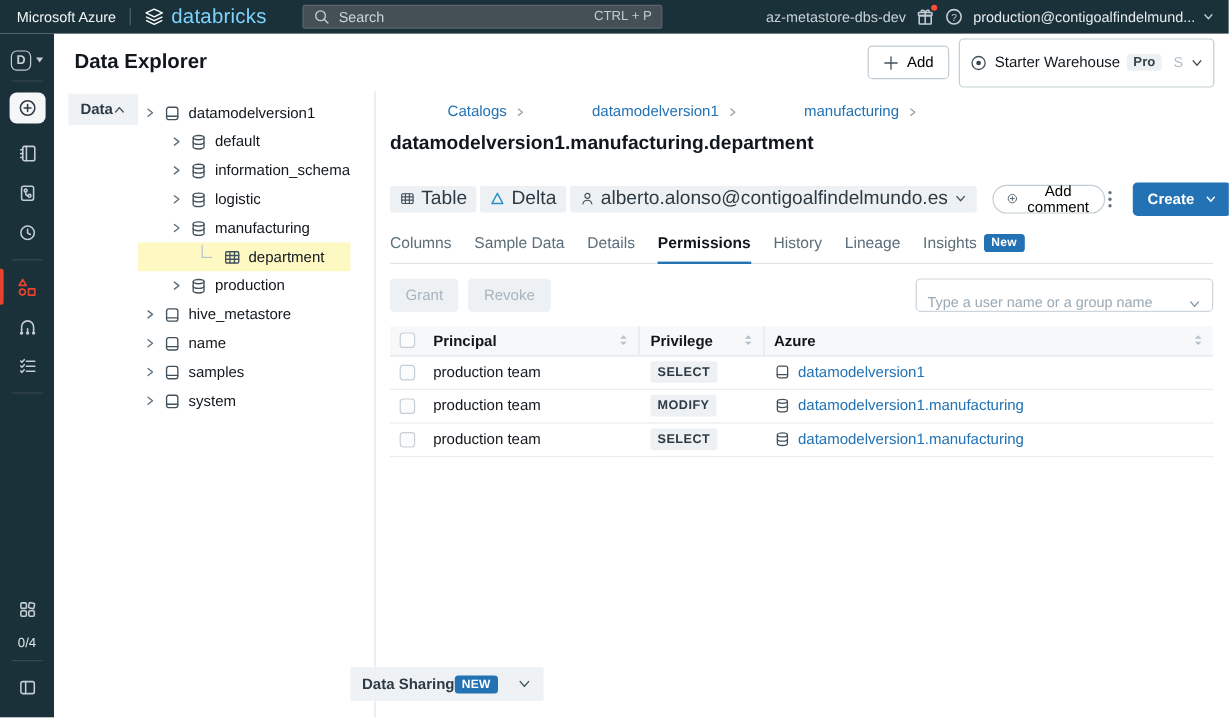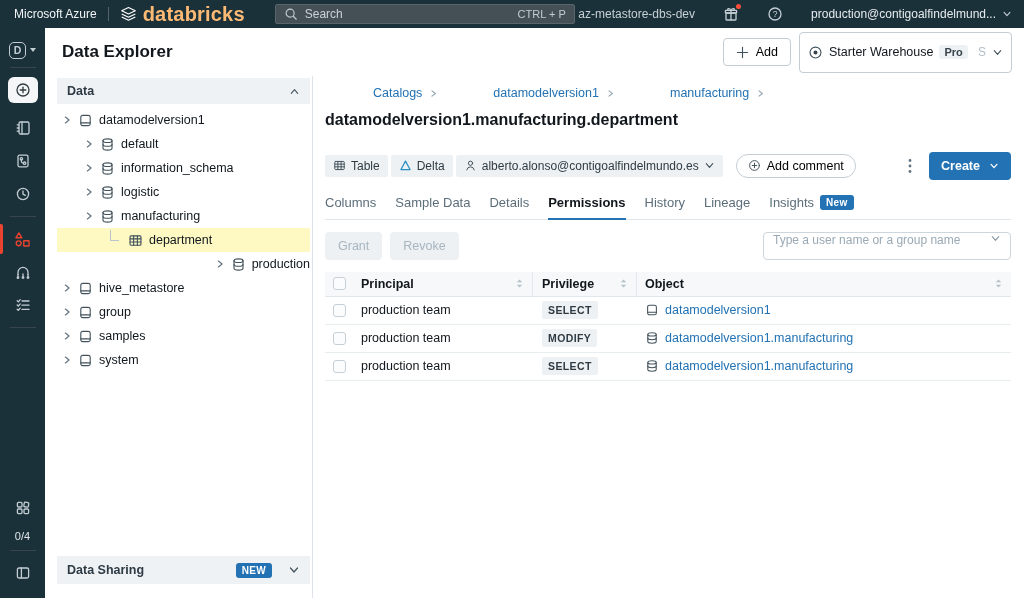--- a/index.html
+++ b/index.html
@@ -11,26 +11,26 @@
   }
   svg { display:block; }
   .i  { stroke:#c3cdd3; fill:none; stroke-width:1.3; stroke-linecap:round; stroke-linejoin:round; }
   .id { stroke:#42525c; fill:none; stroke-width:1.2; stroke-linecap:round; stroke-linejoin:round; }
 
   
   .topbar { height:28px; background:#1b3139; display:flex; align-items:center; padding:0 12px 0 14px; }
   .azure { font-size:12px; color:#f2f5f6; white-space:nowrap; }
   .tb-divider { width:1px; height:14px; background:#54626a; margin:0 11px; }
   .brand { display:flex; align-items:center; gap:6px; cursor:pointer; }
-  .brand-text { font-size:20px; font-weight:700; color:#fdba74; letter-spacing:.2px; }
+  .brand-text { font-size:17px; font-weight:400; color:#7dd3fc; letter-spacing:.2px; }
   .search { width:300px; height:20px; margin-left:30px; background:#454f56; border:1px solid #59646b;
             border-radius:2px; display:flex; align-items:center; gap:7px; padding:0 8px;
             font-size:12px; color:#cbd3d8; cursor:text; }
   .search-sc { margin-left:auto; font-size:11px; color:#c2cbd1; }
-  .tb-right { margin-left:auto; display:flex; align-items:center; gap:28px; color:#c8d1d6; font-size:12px; }
+  .tb-right { margin-left:auto; display:flex; align-items:center; gap:8px; color:#c8d1d6; font-size:12px; }
   .tb-icon { position:relative; display:flex; cursor:pointer; }
   .tb-icon .dot { position:absolute; right:-2px; top:-2px; width:5px; height:5px; border-radius:50%; background:#ff4d38; }
   .account { display:flex; align-items:center; gap:6px; color:#e6ebee; cursor:pointer; white-space:nowrap; }
 
   
   .shell { display:flex; height:570px; }
 
   
   .rail { width:45px; background:#1b3139; display:flex; flex-direction:column; align-items:center; padding:10px 0 12px; flex:none; }
   .rail-item { position:relative; width:45px; height:26px; display:flex; align-items:center; justify-content:center; margin-bottom:7px; cursor:pointer; }
@@ -50,54 +50,54 @@
   .band-title { font-size:17px; font-weight:700; }
   .band-actions { margin-left:auto; display:flex; align-items:center; gap:8px; }
   .add-btn { height:28px; border:1px solid #c4cdd4; border-radius:4px; background:#fff; display:flex; align-items:center; gap:7px; padding:0 12px; font-size:12.5px; cursor:pointer; }
   .wh-select { height:41px; width:213px; border:1px solid #c4cdd4; border-radius:4px; background:#fff; display:flex; align-items:center; gap:6px; padding:0 8px; font-size:12.5px; cursor:pointer; }
   .wh-tier { background:#eef1f3; border-radius:3px; padding:1px 5px; font-size:11px; font-weight:700; color:#37444d; }
   .wh-size { margin-left:auto; color:#b3bec7; font-size:12px; }
 
   .content-row { flex:1; display:flex; min-height:0; }
 
   
-  .sidebar { width:268px; flex:none; border-right:1px solid #dde3e8; display:flex; flex-direction:column; padding:2px 2px 14px 12px; }
+  .sidebar { width:268px; flex:none; border-right:1px solid #dde3e8; display:flex; flex-direction:row; padding:2px 18px 14px 12px; }
   .panel-header { height:26px; flex:none; background:#eef2f5; display:flex; align-items:center; padding:0 10px; font-size:12.5px; font-weight:700; color:#2e3b44; cursor:pointer; }
   .panel-header .chev { margin-left:auto; }
   .tree { margin-top:4px; }
   .tree-item { height:24px; display:flex; align-items:center; gap:6px; font-size:12.5px; cursor:pointer; white-space:nowrap; }
   .tree-item.selected { background:#fef9c3; }
   .t-chev { display:flex; width:10px; flex:none; }
   .connector { width:9px; height:11px; border-left:1px solid #b9c4cc; border-bottom:1px solid #b9c4cc; margin:-9px 3px 0 4px; flex:none; }
   .ticon { display:flex; flex:none; }
   .sidebar-footer { margin-top:auto; height:28px; flex:none; background:#eef2f5; display:flex; align-items:center; padding:0 10px; font-size:12.5px; font-weight:700; color:#2e3b44; cursor:pointer; }
   .new-badge { background:#2272b4; color:#fff; font-size:10px; font-weight:700; border-radius:3px; padding:2px 6px; letter-spacing:.3px; }
   .sidebar-footer .new-badge { margin-left:auto; margin-right:16px; }
 
   
   .main { flex:1; min-width:0; padding:8px 13px 0 12px; display:flex; flex-direction:column; }
   .crumbs { display:flex; align-items:center; gap:7px; font-size:12.5px; margin-top:2px; }
   .crumb { display:flex; align-items:center; gap:7px; }
   .crumb-link { color:#2272b4; text-decoration:none; cursor:pointer;margin-left:48px; }
   .page-title { font-size:16px; font-weight:700; margin-top:11px; }
   .chips-row { display:flex; align-items:center; margin-top:12px; }
-  .chip { height:22px; background:#eef1f3; border-radius:2px; display:flex; align-items:center; gap:5px; padding:0 8px; font-size:12px; color:#2e3b44; margin-right:3px; }
+  .chip { height:22px; background:#eef1f3; border-radius:2px; display:flex; align-items:center; gap:5px; padding:0 8px; font-size:16px; color:#2e3b44; margin-right:3px; }
   .chip.owner { cursor:pointer; }
   .add-comment { height:24px; border:1px solid #c4cdd4; border-radius:12px; background:#fff; display:flex; align-items:center; gap:6px; padding:0 11px; font-size:12.5px; margin-left:10px; cursor:pointer; }
   .right-actions { margin-left:auto; display:flex; align-items:center; gap:15px; }
   .kebab { cursor:pointer; display:flex; padding:2px; }
   .create-btn { height:28px; background:#2272b4; color:#fff; border:none; border-radius:4px; display:flex; align-items:center; gap:9px; padding:0 12px; font-size:12.5px; font-weight:600; cursor:pointer; }
 
   .tabs { display:flex; align-items:flex-end; gap:19px; margin-top:15px; border-bottom:1px solid #dfe5e9; flex:none; }
   .tab { padding-bottom:8px; font-size:13px; color:#5c6e7a; display:flex; align-items:center; gap:6px; border-bottom:2px solid transparent; margin-bottom:-1px; cursor:pointer; white-space:nowrap; }
   .tab.active { color:#11171c; font-weight:700; border-bottom-color:#2272b4; }
 
   .controls { display:flex; align-items:center; margin-top:12px; }
   .btn-disabled { height:28px; background:#edf1f4; border:none; border-radius:4px; color:#a7b5c0; font-size:12.5px; padding:0 13px; margin-right:8px; font-family:inherit; }
-  .filter-select { margin-left:auto; width:248px; height:28px; border:1px solid #cdd6dc; border-radius:4px; display:flex; align-items:flex-start; padding:0 9px; font-size:12px; color:#9aa9b4; cursor:pointer; }
+  .filter-select { margin-left:auto; width:248px; height:28px; border:1px solid #cdd6dc; border-radius:4px; display:flex; align-items:flex-end; padding:0 9px; font-size:12px; color:#9aa9b4; cursor:pointer; }
   .filter-select .chev { margin-left:auto; }
 
   .ptable { margin-top:12px; }
   .thead { display:flex; align-items:stretch; height:25px; background:#f6f8f9; border-bottom:1px solid #e1e7ea; font-size:12.5px; font-weight:700; }
   .trow  { display:flex; align-items:center; height:28px; border-bottom:1px solid #e8edf0; font-size:12.5px; }
   .c-check { width:28px; flex:none; display:flex; align-items:center; justify-content:center; }
   .cb { width:13px; height:13px; border:1px solid #c6cfd6; border-radius:3px; background:#fbfcfd; cursor:pointer; }
   .col-principal { width:180px; flex:none; display:flex; align-items:center; padding-left:8px; }
   .col-priv { width:104px; flex:none; display:flex; align-items:center; padding-left:9px; }
   .col-obj { flex:1; display:flex; align-items:center; padding-left:8px; gap:6px; }
@@ -371,21 +371,21 @@
       <svg width="15" height="15" viewBox="0 0 16 16">
                   <rect class="id" x="2.2" y="3" width="11.6" height="10" rx="1"></rect>
                   <line class="id" x1="2.2" y1="6.3" x2="13.8" y2="6.3"></line>
                   <line class="id" x1="2.2" y1="9.6" x2="13.8" y2="9.6"></line>
                   <line class="id" x1="6" y1="3" x2="6" y2="13"></line>
                   <line class="id" x1="10" y1="3" x2="10" y2="13"></line>
                 </svg>
     </span>
     <span class="t-label">department</span>
   </div>
-            <div class="tree-item" style="padding-left: 27px; justify-content: flex-end;">
+            <div class="tree-item" style="padding-left: 27px;">
     <span class="t-chev">
       <svg width="10" height="10" viewBox="0 0 12 12">
                   <polyline points="4,2.5 8.5,6 4,9.5" style="stroke:#5f7281;fill:none;stroke-width:1.4;stroke-linecap:round;stroke-linejoin:round"></polyline>
                 </svg>
     </span>
 
     <span class="ticon">
       <svg width="15" height="15" viewBox="0 0 16 16">
                   <ellipse class="id" cx="8" cy="3.9" rx="4.8" ry="1.9"></ellipse>
                   <path class="id" d="M3.2 3.9 v8.2 c0 1.05 2.15 1.9 4.8 1.9 s4.8 -0.85 4.8 -1.9 v-8.2"></path>
@@ -418,21 +418,21 @@
                 </svg>
     </span>
 
     <span class="ticon">
       <svg width="15" height="15" viewBox="0 0 16 16">
                   <rect class="id" x="3" y="2.5" width="10" height="11" rx="2"></rect>
                   <line class="id" x1="3" y1="10.5" x2="13" y2="10.5"></line>
                 </svg>
     </span>
 
-    <span class="t-label">group</span>
+    <span class="t-label">name</span>
   </div>
             <div class="tree-item" style="padding-left: 5px;">
     <span class="t-chev">
       <svg width="10" height="10" viewBox="0 0 12 12">
                   <polyline points="4,2.5 8.5,6 4,9.5" style="stroke:#5f7281;fill:none;stroke-width:1.4;stroke-linecap:round;stroke-linejoin:round"></polyline>
                 </svg>
     </span>
 
     <span class="ticon">
       <svg width="15" height="15" viewBox="0 0 16 16">
@@ -603,21 +603,21 @@
             <span class="col-priv">
               <span>Privilege</span>
               <span class="sort">
                 <svg width="13" height="13" viewBox="0 0 14 14">
                     <path d="M4 5.6 L7 2.6 10 5.6 Z" fill="#b6c1ca"></path>
                     <path d="M4 8.4 L7 11.4 10 8.4 Z" fill="#b6c1ca"></path>
                   </svg>
               </span>
             </span>
             <span class="col-obj">
-              <span>Object</span>
+              <span>Azure</span>
               <span class="sort">
                 <svg width="13" height="13" viewBox="0 0 14 14">
                     <path d="M4 5.6 L7 2.6 10 5.6 Z" fill="#b6c1ca"></path>
                     <path d="M4 8.4 L7 11.4 10 8.4 Z" fill="#b6c1ca"></path>
                   </svg>
               </span>
             </span>
           </div>
           <div id="tbody">
               <div class="trow">

